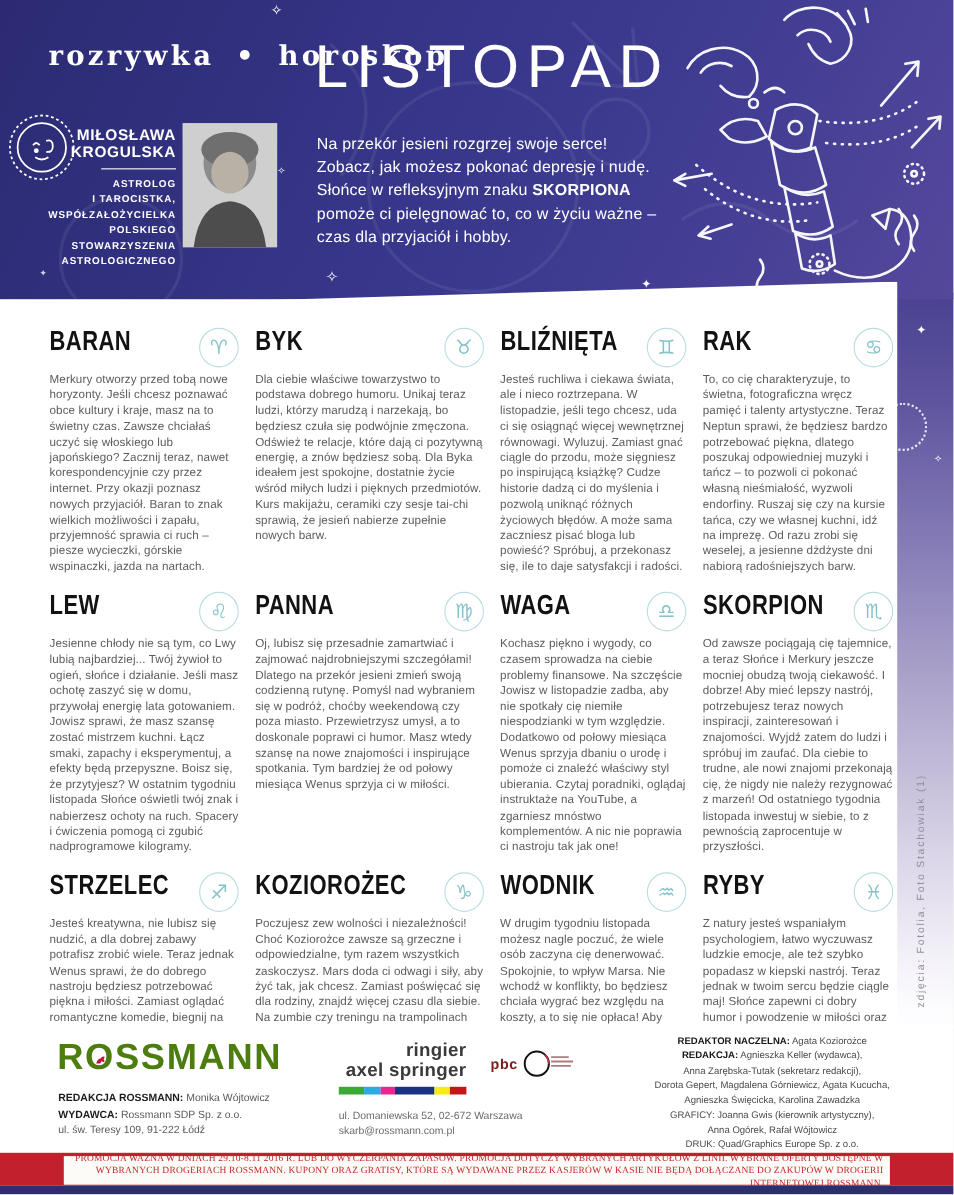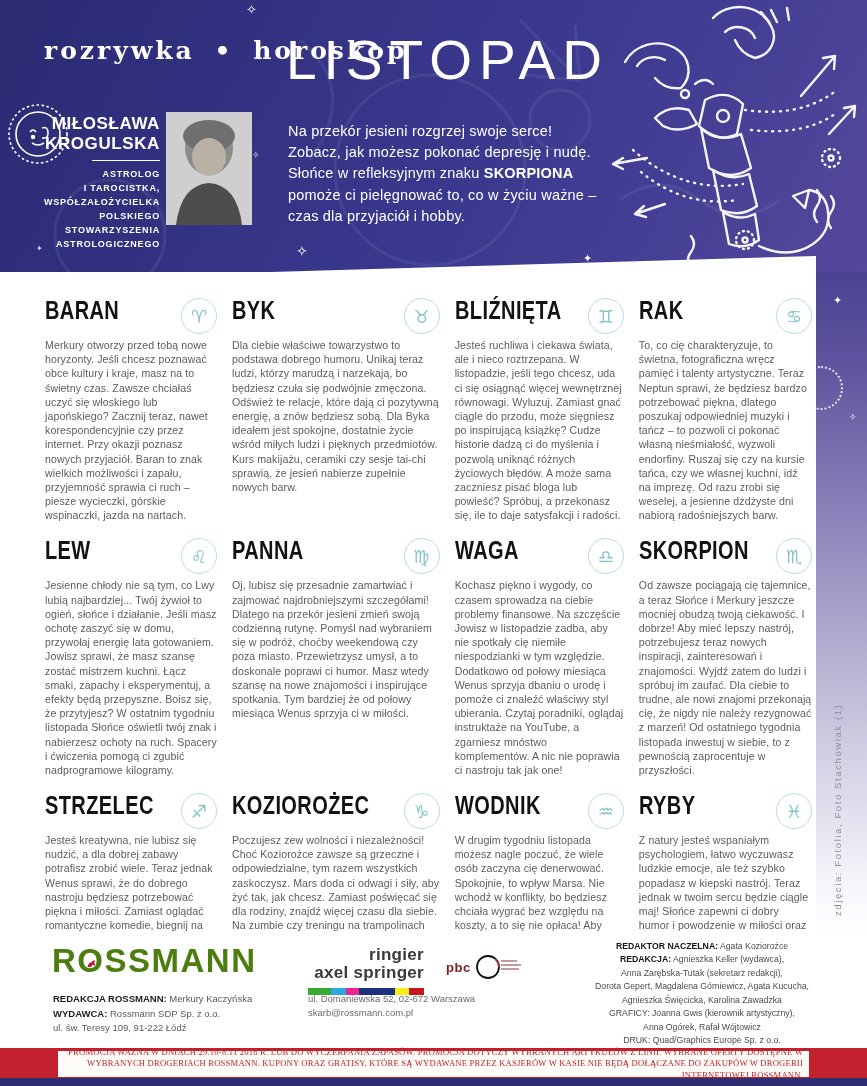--- a/index.html
+++ b/index.html
@@ -11,21 +11,21 @@
         background:linear-gradient(118deg,#2b2a72 0%,#37368a 45%,#403d93 70%,#55489b 100%);}
   .hero svg.doodles{position:absolute;inset:0;}
   .kicker{position:absolute;left:44px;top:36px;color:#fff;font-family:"DejaVu Serif",serif;
           font-weight:700;font-size:25px;letter-spacing:3px;word-spacing:8px;}
   .big-title{position:absolute;left:286px;top:28px;color:#fff;font-size:55px;font-weight:400;
              letter-spacing:7px;}
   .intro{position:absolute;left:288px;top:106px;width:312px;color:#fff;font-size:14.5px;
          line-height:1.48;letter-spacing:.2px;}
   .intro b{font-weight:700;}
   .author{position:absolute;left:14px;top:114px;width:146px;text-align:right;color:#fff;}
-  .author .name{font-size:17px;font-weight:700;letter-spacing:.6px;line-height:1.15;}
+  .author .name{font-size:14px;font-weight:700;letter-spacing:.6px;line-height:1.15;}
   .author .rule{width:68px;height:1px;background:#fff;margin:7px 0 7px auto;}
   .author .role{font-size:9px;font-weight:700;letter-spacing:.8px;line-height:1.55;}
   .sun{position:absolute;left:6px;top:102px;}
   .photo{position:absolute;left:166px;top:112px;width:86px;height:113px;overflow:hidden;
          background:linear-gradient(180deg,#e2e2e2,#b9b9b9 60%,#8f8f8f);}
   .scorp{position:absolute;right:0;top:0;}
   .star{position:absolute;color:#fff;z-index:2;}
   .star.s1{left:246px;top:2px;font-size:13px;}
   .star.s2{left:296px;top:243px;font-size:14px;}
   .star.s3{left:583px;top:252px;font-size:11px;}
@@ -66,21 +66,21 @@
   .ross-o{position:relative;display:inline-block;}
   .ross-o svg{position:absolute;left:54%;top:54%;transform:translate(-50%,-50%);}
   .f-left{position:absolute;left:53px;top:60px;font-size:9.5px;color:#5a5a5a;line-height:1.55;}
   .f-left b{color:#1c1c1c;}
   .ras{position:absolute;left:308px;top:14px;width:116px;text-align:right;color:#3a3a3a;
        font-weight:700;font-size:17px;line-height:1.08;letter-spacing:.3px;}
   .ras-bar{display:flex;height:7px;margin-top:5px;}
   .ras-bar span{display:block;height:100%;}
   .pbc{position:absolute;left:446px;top:20px;display:flex;align-items:center;gap:2px;}
   .pbc .pbc-word{font-weight:700;font-size:13px;color:#7f1d1d;letter-spacing:.5px;}
-  .f-mid{position:absolute;left:308px;top:60px;font-size:9.5px;color:#6a6a6a;line-height:1.5;}
+  .f-mid{position:absolute;left:308px;top:76px;font-size:9.5px;color:#6a6a6a;line-height:1.5;}
   .f-credits{position:absolute;left:548px;width:308px;top:8px;text-align:center;font-size:8.7px;
              color:#4a4a4a;line-height:1.55;}
   .f-credits b{color:#161616;}
 
   
   .promo{position:absolute;left:0;top:1048px;width:867px;height:30px;background:#c3202e;z-index:3;}
   .promo-inner{position:absolute;left:58px;right:58px;top:3px;bottom:1px;background:#fdfbf7;
                display:flex;align-items:center;justify-content:center;}
   .promo-text{font-family:"Liberation Serif",serif;font-size:8.6px;color:#c0272d;line-height:1.3;
               text-align:right;letter-spacing:.2px;padding:0 6px;}
@@ -302,21 +302,21 @@
 
     </div>
   </main>
 
   <footer class="footer">
     <div class="rossmann"><span>R</span><span class="ross-o"><span>O</span><svg width="13" height="13" viewBox="0 0 10 10">
             <path d="M1.5,8 q1,-3.5 3.2,-3.5 q0.8,-2 2.8,-1.2 l-0.8,1.8 q1.2,0.8 0.3,2 l-1.8,-0.8 -0.8,1.7 z" fill="#c31432"></path>
           </svg></span><span>SSMANN</span></div>
 
     <div class="f-left">
-      <div><b>REDAKCJA ROSSMANN:</b><span> Merkury Kaczyńska</span></div>
+      <div><b>REDAKCJA ROSSMANN:</b><span> Monika Wójtowicz</span></div>
       <div><b>WYDAWCA:</b><span> Rossmann SDP Sp. z o.o.</span></div>
       <div><b></b><span>ul. św. Teresy 109, 91-222 Łódź</span></div>
     </div>
 
     <div class="ras">
       <div>ringier</div>
       <div>axel springer</div>
       <div class="ras-bar">
         <span style="width: 20%; background: rgb(58, 169, 53);"></span>
         <span style="width: 13%; background: rgb(41, 171, 226);"></span>

